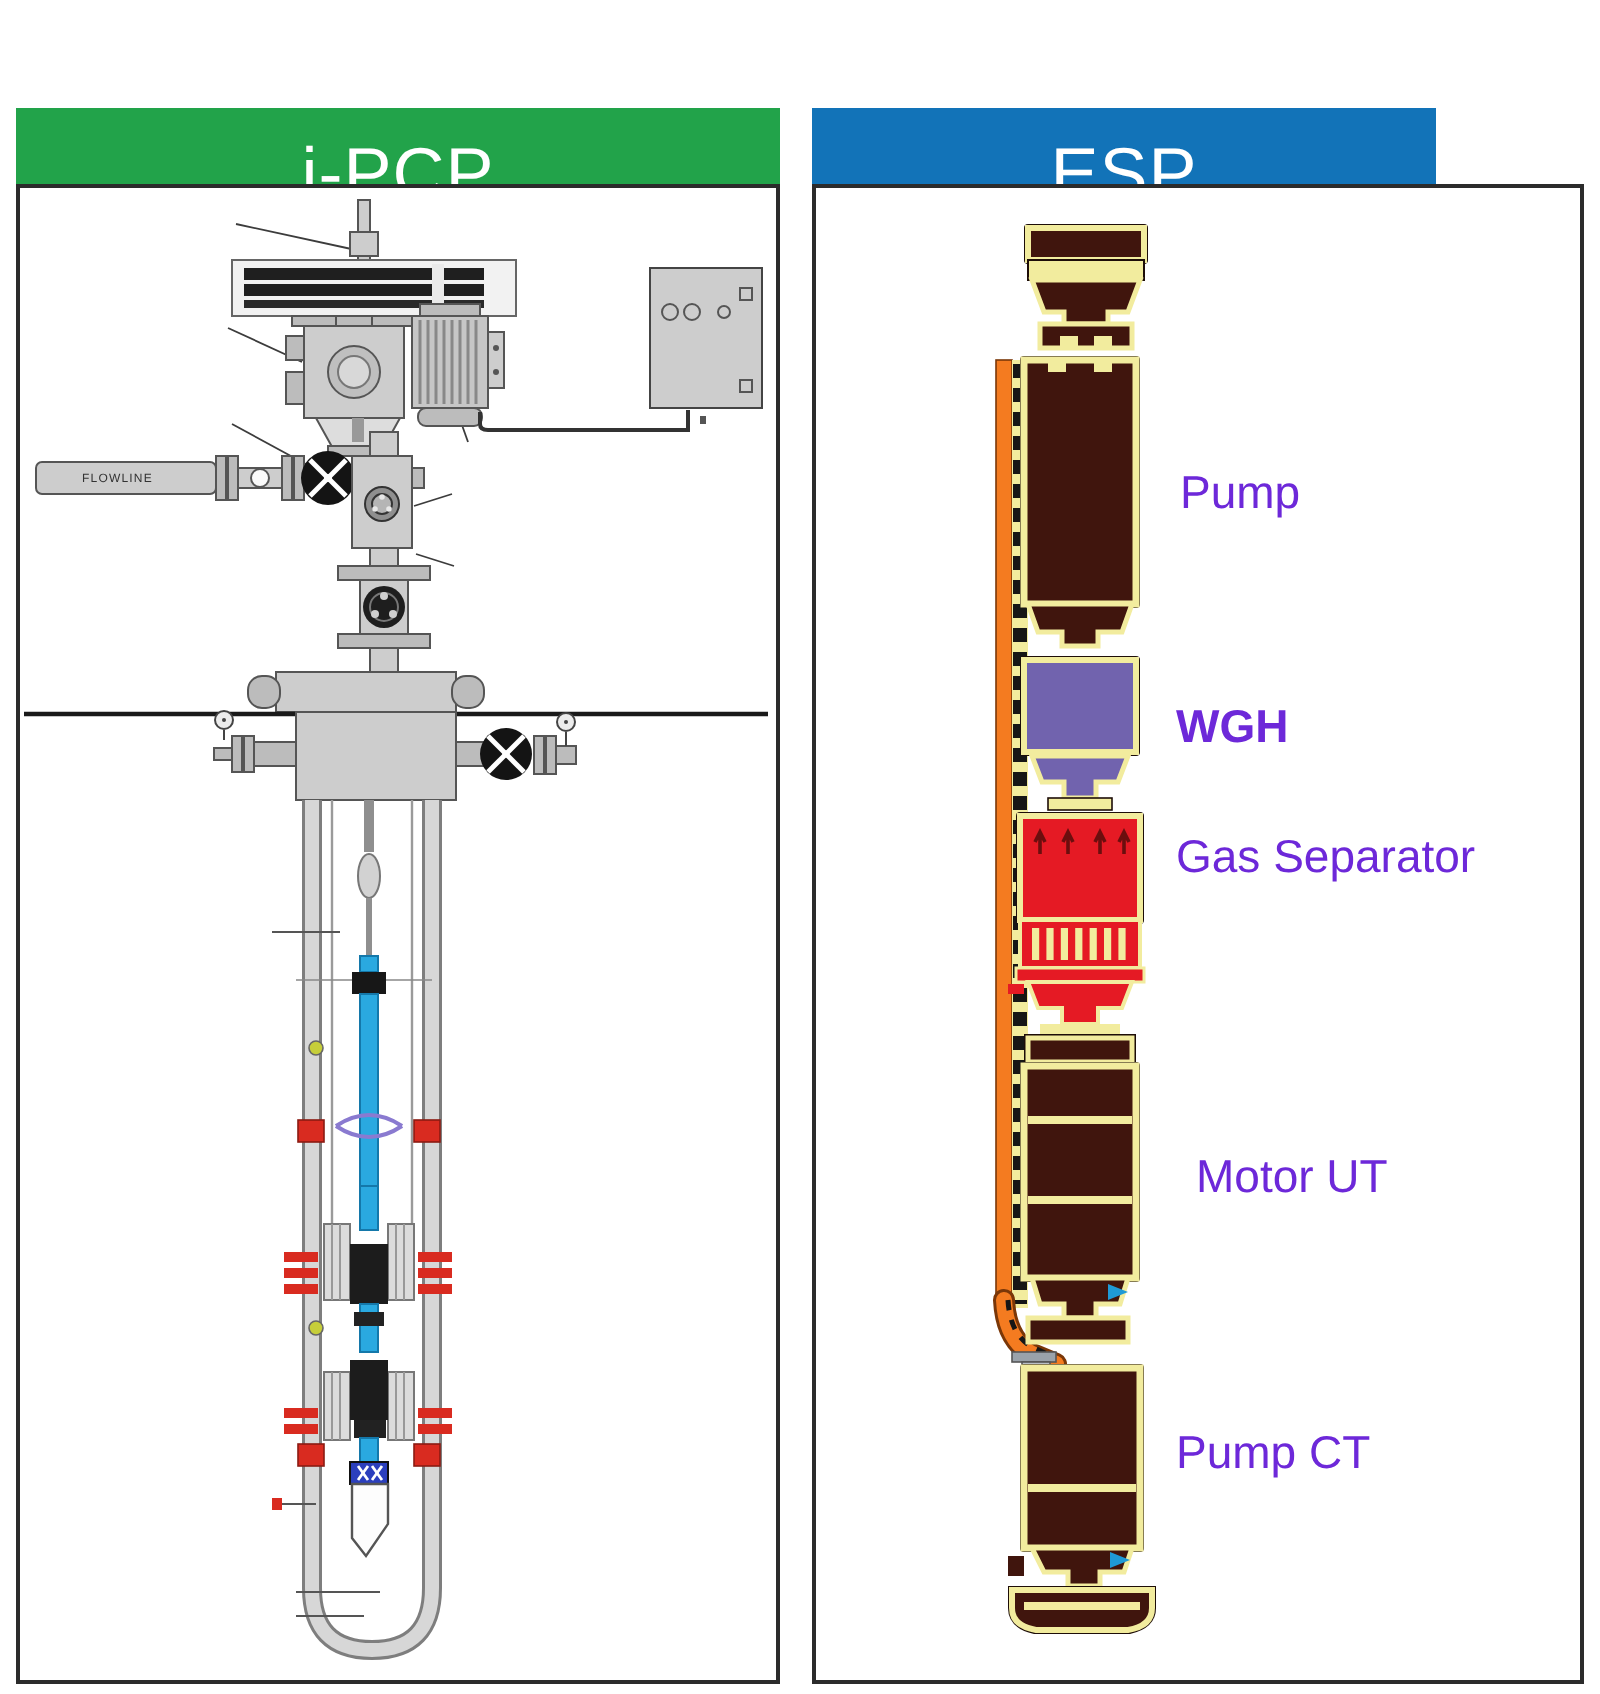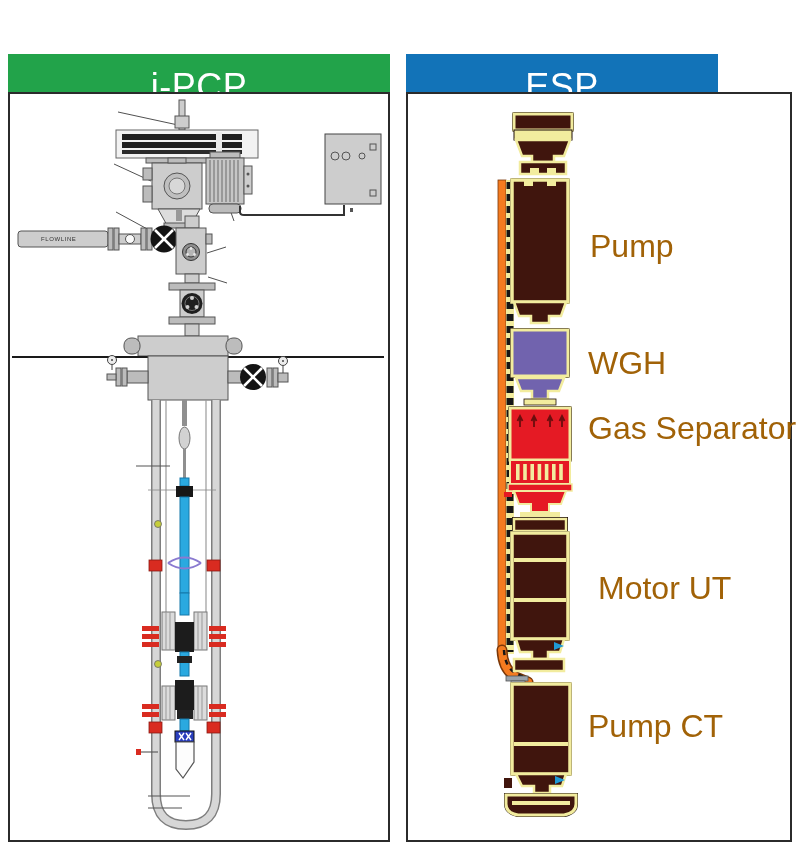--- a/index.html
+++ b/index.html
@@ -5,23 +5,23 @@
   html,body{margin:0;padding:0;background:#ffffff;}
   body{width:800px;height:847px;position:relative;font-family:"Liberation Sans",sans-serif;overflow:hidden;}
   .hdr{position:absolute;top:12px;height:66px;display:flex;align-items:center;justify-content:center;
        color:#ffffff;font-size:36px;font-weight:400;letter-spacing:.5px;margin-top:42px;}
   #hdr-ipcp{left:8px;width:382px;background:#22a34a;}
   #hdr-esp{left:406px;width:312px;background:#1273b8;}
   .panel{position:absolute;top:92px;height:746px;background:#ffffff;border:2px solid #2b2b2b;}
   #panel-ipcp{left:8px;width:378px;}
   #panel-esp{left:406px;width:382px;}
   .panel svg{display:block;width:100%;height:100%;}
-  .esp-label{position:absolute;color:#a16207;font-size:32px;line-height:41px;font-weight:400;}
+  .esp-label{position:absolute;color:#6d28d9;font-size:23px;line-height:41px;font-weight:400;}
   #lbl-pump{left:182px;top:132px;}
-  #lbl-wgh{left:180px;top:249px;}
+  #lbl-wgh{left:180px;top:249px;font-weight:bold;}
   #lbl-gas{left:180px;top:314px;width:215px;}
   #lbl-mut{left:190px;top:474px;}
   #lbl-mct{left:180px;top:612px;}
   .lead{stroke:#3c3c3c;stroke-width:0.9;}
   .gmet{fill:#cdcdcd;stroke:#555;stroke-width:1;}
   .gmet2{fill:#bcbcbc;stroke:#555;stroke-width:1;}
   .tick{stroke:#555;stroke-width:1.1;}
 </style>
 </head>
 <body>

